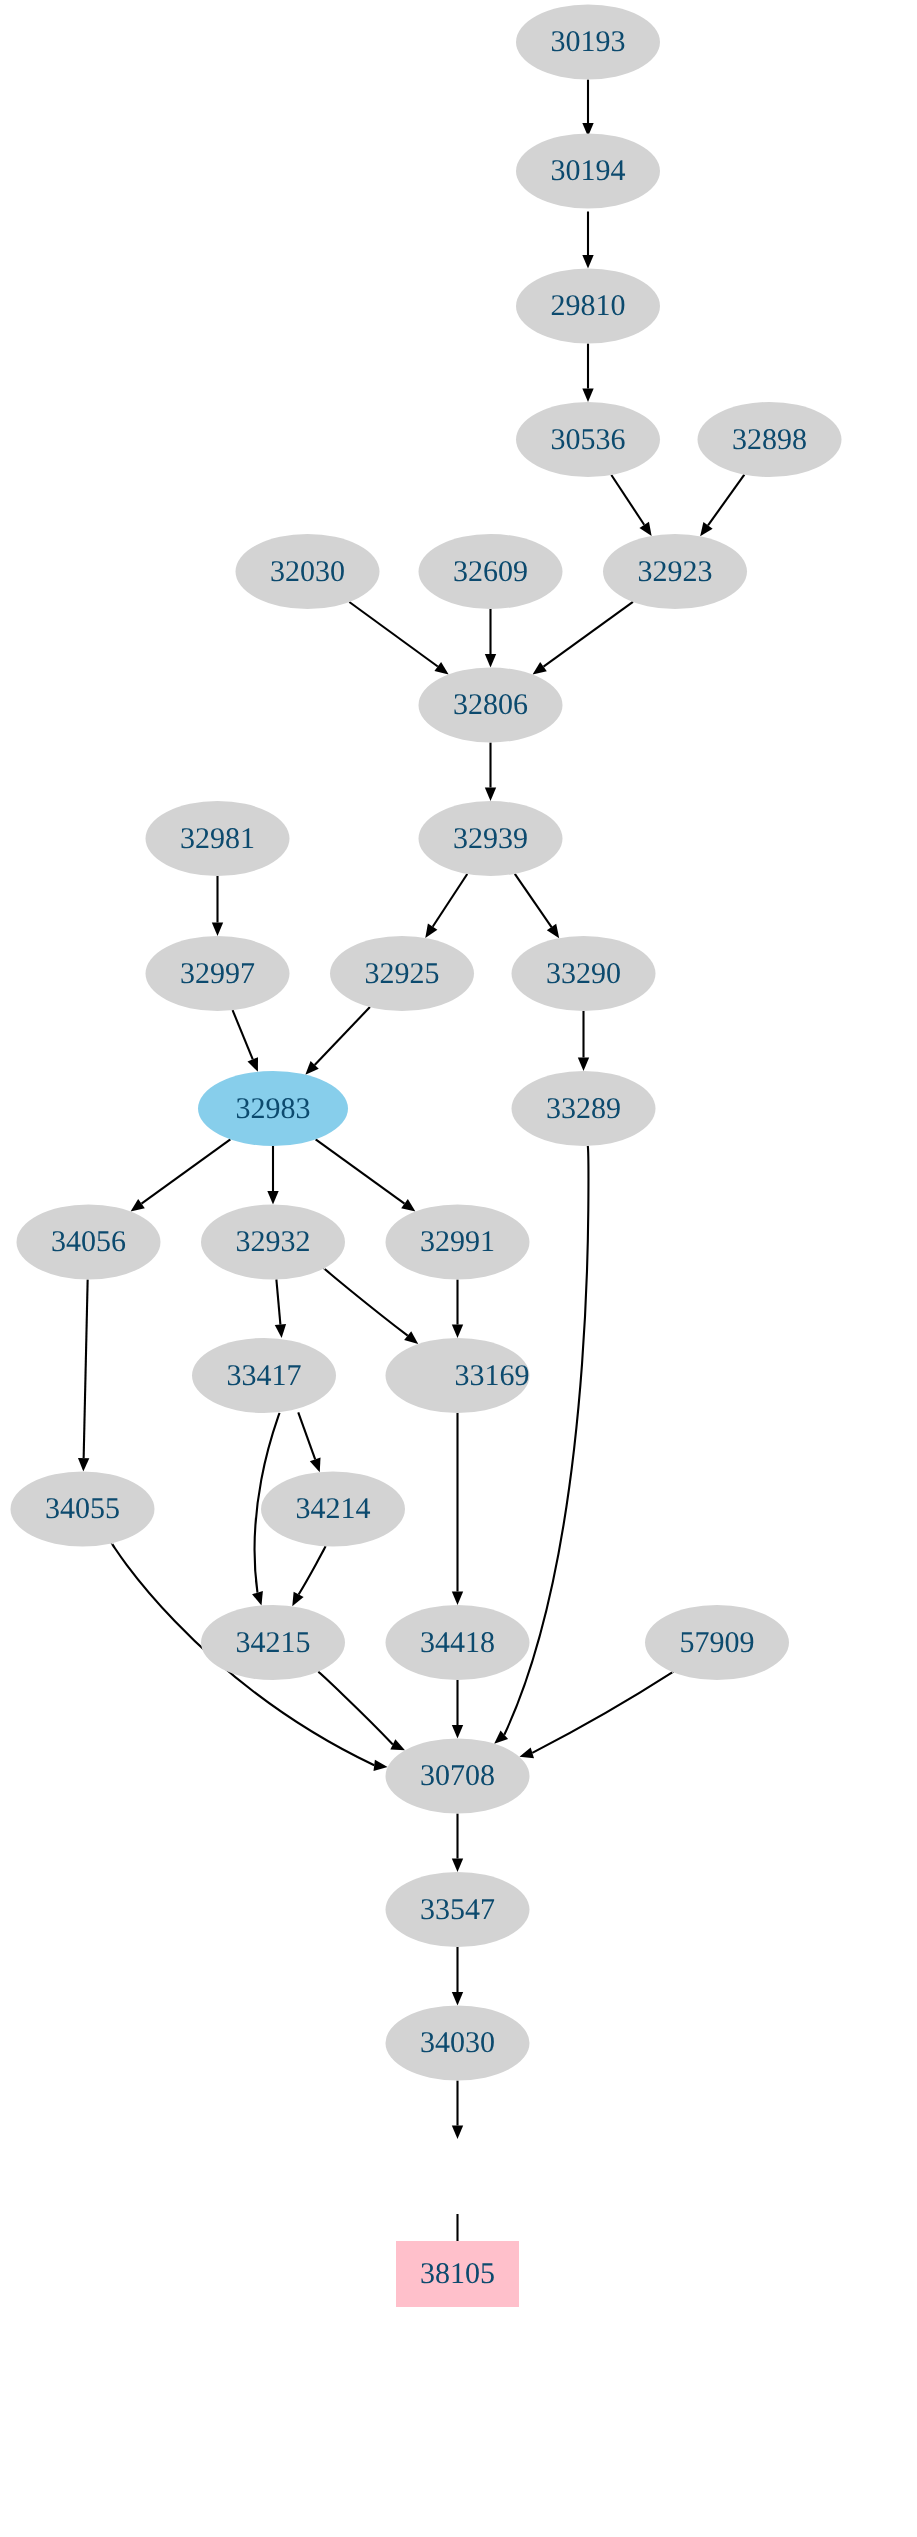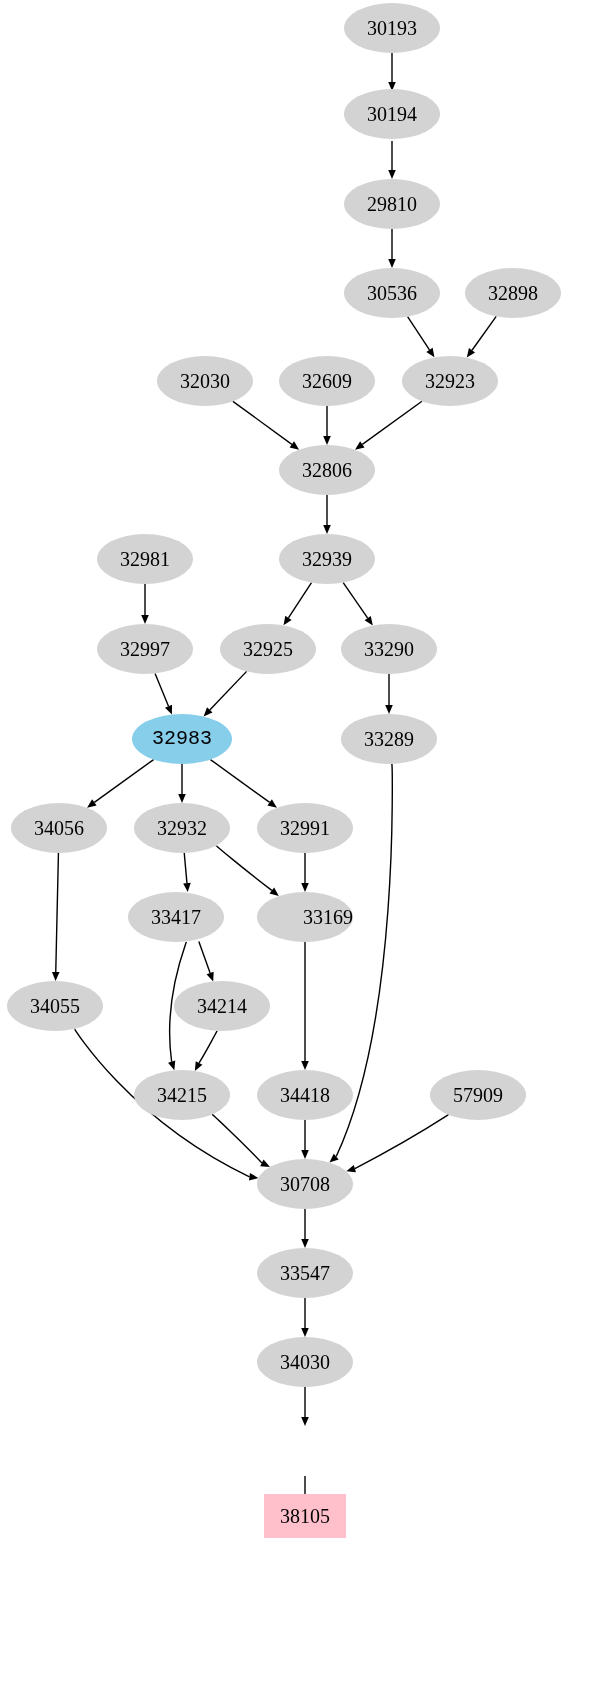--- a/index.html
+++ b/index.html
@@ -32,21 +32,21 @@
     top: 0;
     width: 611px;
     height: 1691px;
   }
   .node {
     position: absolute;
     display: flex;
     align-items: center;
     justify-content: center;
     box-sizing: border-box;
-    color: #000000;
+    color: #0c4a6e;
     font-size: 20px;
     line-height: 1;
     letter-spacing: 0px;
     white-space: nowrap;
     user-select: none;
   }
   .node.ellipse {
     border-radius: 50%;
   }
   .node.box {
@@ -247,21 +247,21 @@
       </div>
       <div class="node ellipse" style="left: 97px; top: 624px; width: 96px; height: 50px; background: rgb(211, 211, 211);">
         <span class="node-label">32997</span>
       </div>
       <div class="node ellipse" style="left: 220px; top: 624px; width: 96px; height: 50px; background: rgb(211, 211, 211);">
         <span class="node-label">32925</span>
       </div>
       <div class="node ellipse" style="left: 341px; top: 624px; width: 96px; height: 50px; background: rgb(211, 211, 211);">
         <span class="node-label">33290</span>
       </div>
-      <div class="node ellipse" style="left: 132px; top: 714px; width: 100px; height: 50px; background: rgb(135, 206, 235); font-family: Liberation Mono, monospace;">
+      <div class="node ellipse" style="left: 132px; top: 714px; width: 100px; height: 50px; background: rgb(135, 206, 235);">
         <span class="node-label">32983</span>
       </div>
       <div class="node ellipse" style="left: 341px; top: 714px; width: 96px; height: 50px; background: rgb(211, 211, 211);">
         <span class="node-label">33289</span>
       </div>
       <div class="node ellipse" style="left: 11px; top: 803px; width: 96px; height: 50px; background: rgb(211, 211, 211);">
         <span class="node-label">34056</span>
       </div>
       <div class="node ellipse" style="left: 134px; top: 803px; width: 96px; height: 50px; background: rgb(211, 211, 211);">
         <span class="node-label">32932</span>

